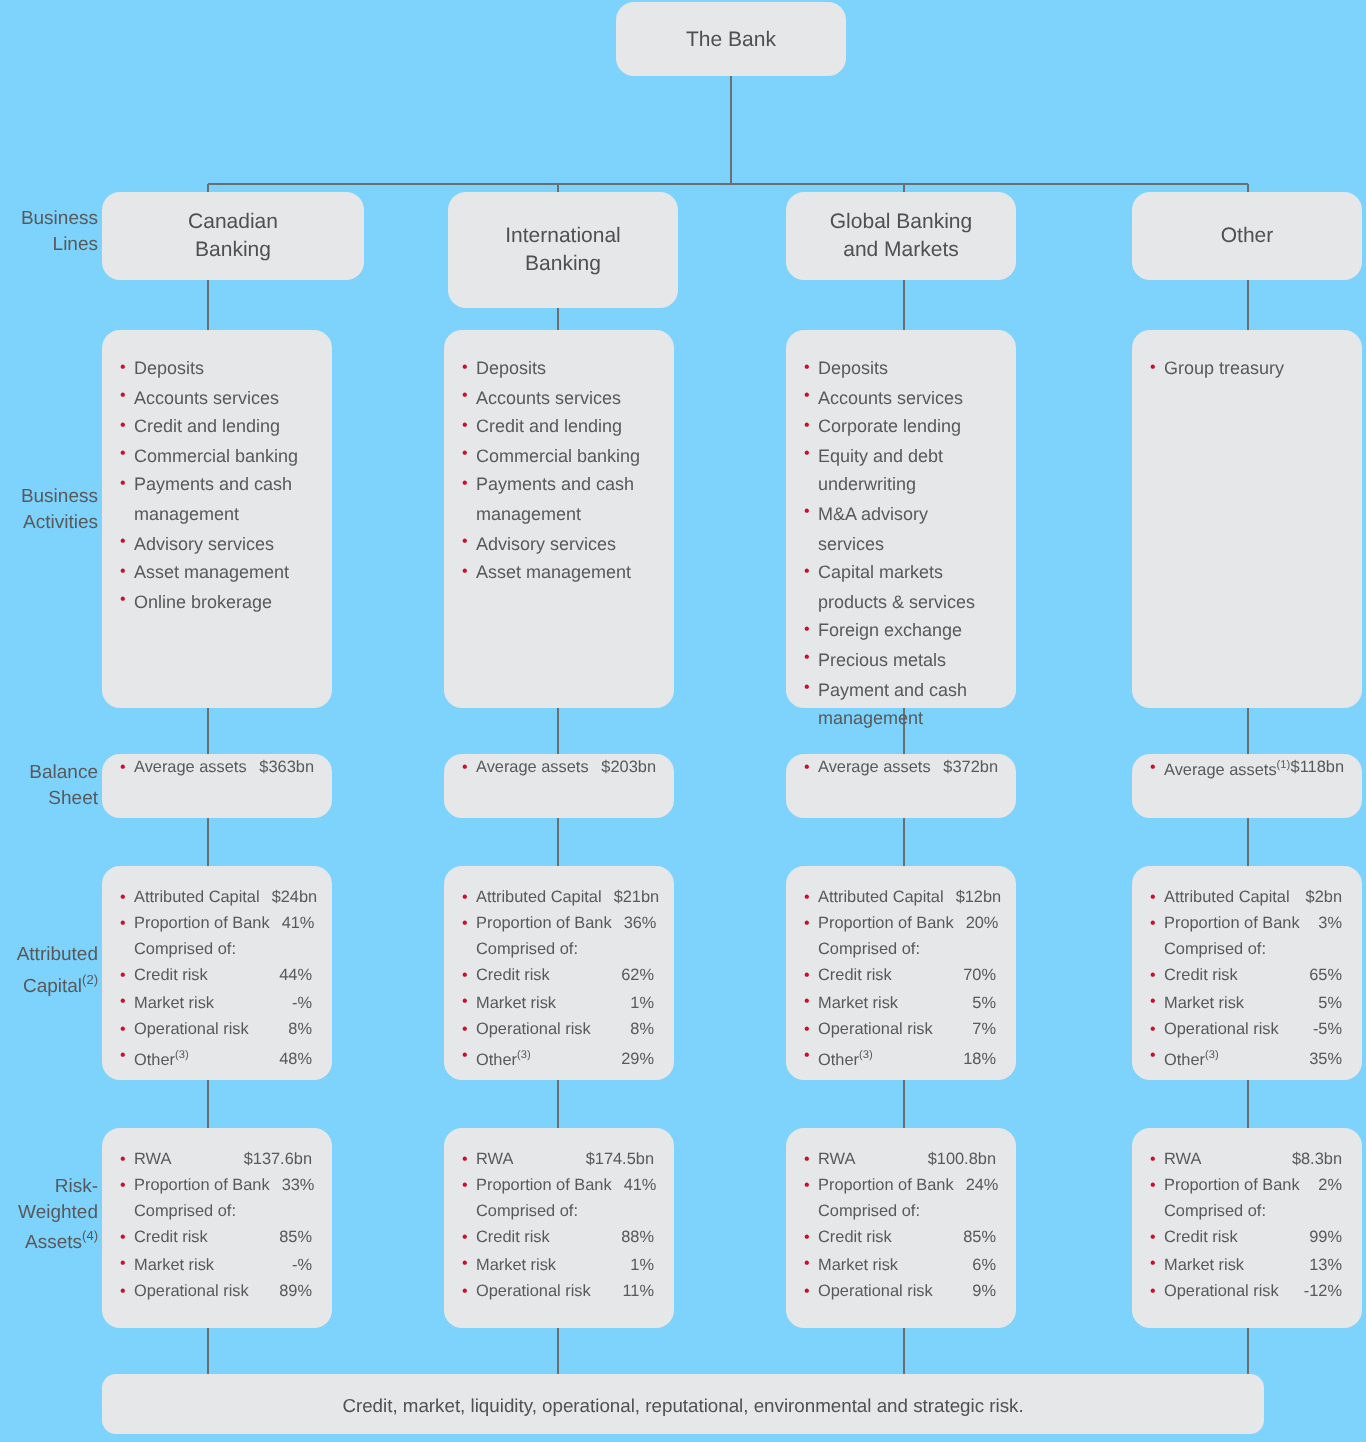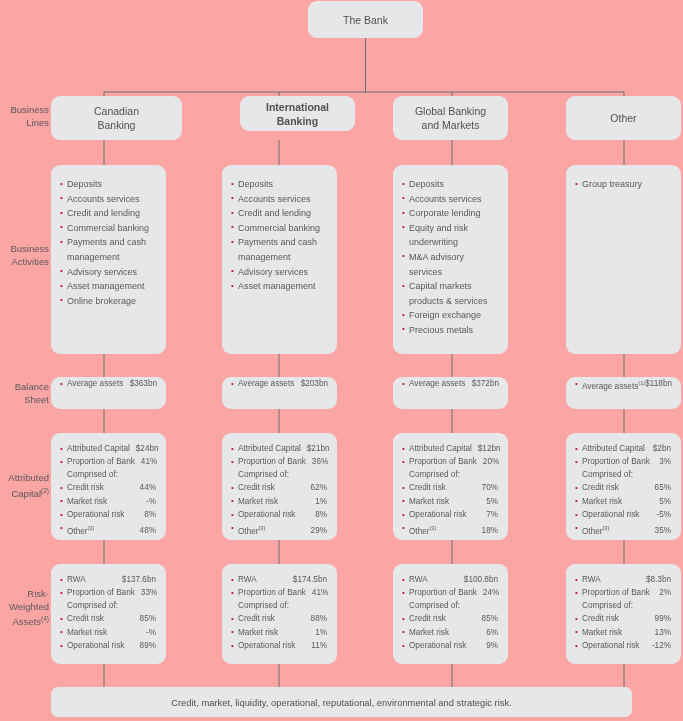--- a/index.html
+++ b/index.html
@@ -11,21 +11,21 @@
   body {
     font-family: "Liberation Sans", sans-serif;
     color: #58595b;
     -webkit-font-smoothing: antialiased;
   }
   #page {
     position: relative;
     width: 683px;
     height: 721px;
     overflow: hidden;
-    background: #fca5a5;
+    background: #7dd3fc;
   }
   
   #lines {
     position: absolute;
     left: 0;
     top: 0;
     width: 683px;
     height: 721px;
     pointer-events: none;
   }
@@ -206,21 +206,21 @@
     <span class="box-title">The Bank</span>
   </div>
 
   <div class="row-label" style="top:104px;">Business
 Lines</div>
 
   <div class="box center" style="left:51px; top:96px; width:131px; height:44px;">
     <span class="box-title">Canadian
 Banking</span>
   </div>
-  <div class="box center" style="left:240px; top:96px; width:115px; height:35px;font-weight:bold;">
+  <div class="box center" style="left:224px; top:96px; width:115px; height:58px;">
     <span class="box-title">International
 Banking</span>
   </div>
   <div class="box center" style="left:393px; top:96px; width:115px; height:44px;">
     <span class="box-title">Global Banking
 and Markets</span>
   </div>
   <div class="box center" style="left:566px; top:96px; width:115px; height:44px;">
     <span class="box-title">Other</span>
   </div>
@@ -249,25 +249,26 @@
         <li>Payments and cash management</li>
         <li>Advisory services</li>
         <li>Asset management</li>
       </ul>
   </div>
   <div class="box activities-box" style="left:393px; top:165px; width:115px; height:189px;">
     <ul class="blist">
         <li>Deposits</li>
         <li>Accounts services</li>
         <li>Corporate lending</li>
-        <li>Equity and risk underwriting</li>
+        <li>Equity and debt underwriting</li>
         <li>M&amp;A advisory services</li>
         <li>Capital markets products &amp; services</li>
         <li>Foreign exchange</li>
         <li>Precious metals</li>
+        <li>Payment and cash management</li>
       </ul>
   </div>
   <div class="box activities-box" style="left:566px; top:165px; width:115px; height:189px;">
     <ul class="blist">
         <li>Group treasury</li>
       </ul>
   </div>
 
   <div class="row-label" style="top:381px;">Balance
 Sheet</div>

